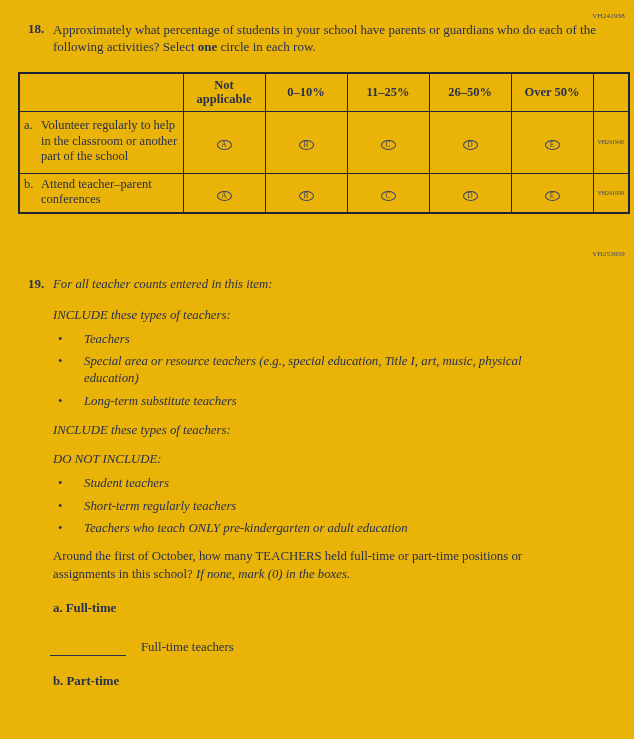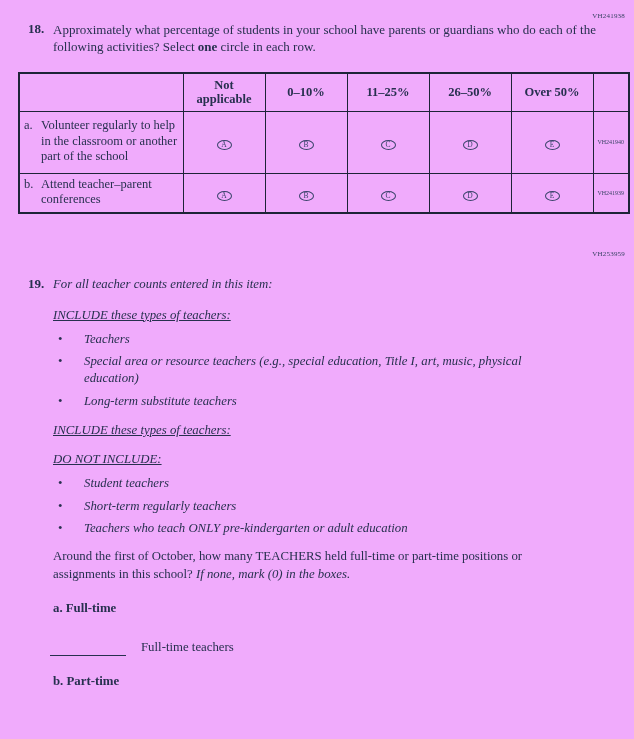--- a/index.html
+++ b/index.html
@@ -1,20 +1,20 @@
 <!DOCTYPE html>
 <html><head>
 <meta charset="utf-8">
 <style>
   * { margin:0; padding:0; box-sizing:border-box; }
   html,body { background:#ffffff; }
   .page {
     position:relative;
     width:634px; height:739px;
-    background:#f0abfc;
+    background:#eab308;
     font-family:"Liberation Serif", serif;
     color:#27304f;
     overflow:hidden;
   }
   .vhcode {
     position:absolute;
     right:9px;
     font-size:7px;
     letter-spacing:0.2px;
     color:#3a4466;
@@ -84,21 +84,21 @@
     font-size:6px;
     text-align:center;
     color:#3a4466;
     padding:0 1px;
   }
 
   
   .q19-block { margin:62px 0 0 28px; }
   .q19-body { font-size:12.8px; line-height:1.35; }
   .q19-body .intro { font-style:italic; margin-bottom:13px; }
-  .group-header { font-style:italic; margin:12px 0 7px 0;text-decoration:underline; }
+  .group-header { font-style:italic; margin:12px 0 7px 0; }
   ul.bullets { list-style:none; }
   ul.bullets li {
     position:relative;
     font-style:italic;
     padding-left:31px;
     margin-bottom:5px;
     max-width:475px;
   }
   ul.bullets li::before {
     content:"\2022";

